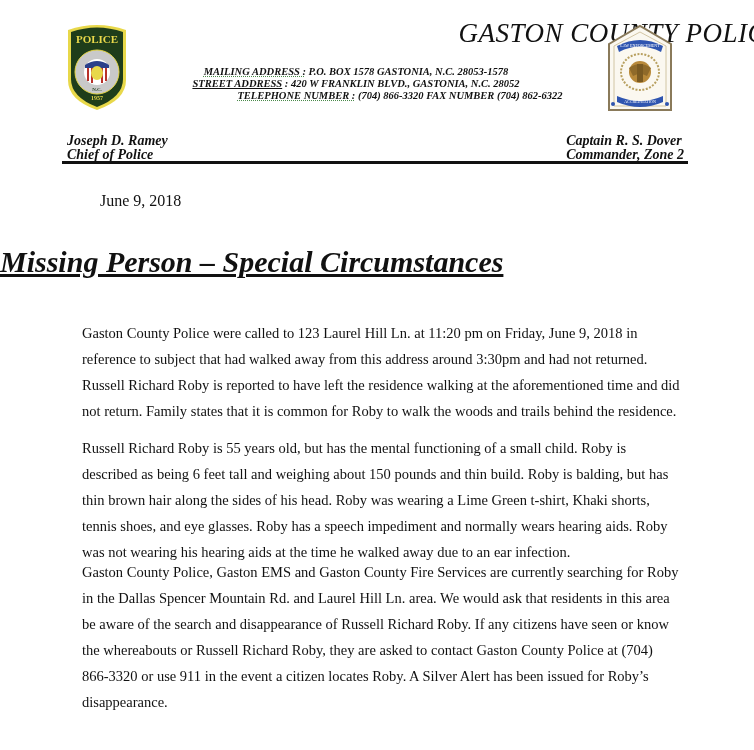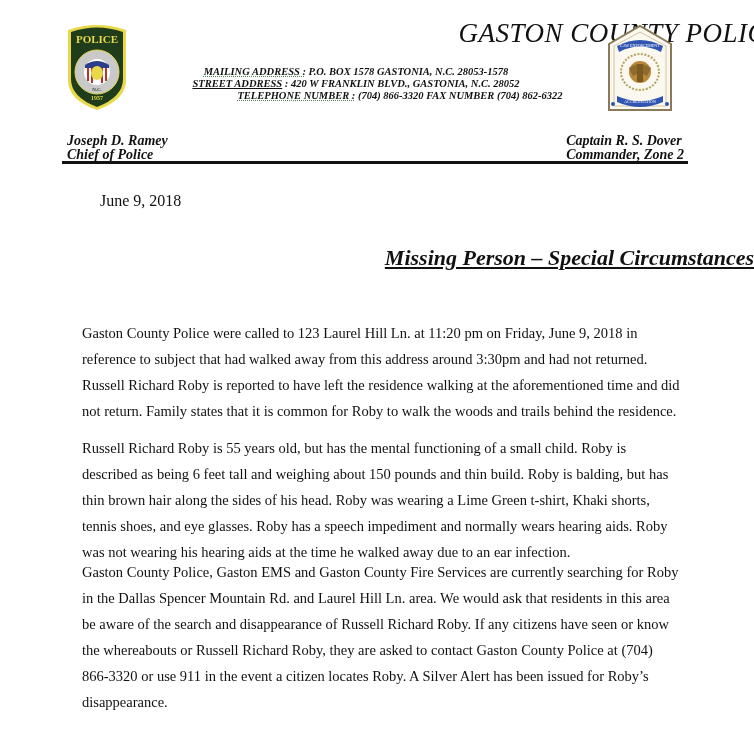--- a/index.html
+++ b/index.html
@@ -20,22 +20,22 @@
   .addr2 .lbl { text-decoration: underline solid #111; }
 
   .sig { position: absolute; font-style: italic; font-weight: bold; font-size: 14px; line-height: 14px; }
   .sig-left { left: 67px; top: 134px; }
   .sig-right { right: 70px; top: 134px; text-align: left; }
 
   .rule { position: absolute; left: 62px; width: 626px; top: 161px; height: 3px; background: #111; }
 
   .date { position: absolute; left: 100px; top: 192px; font-size: 16px; }
 
-  .doc-title { position: absolute; left: 0; width: 754px; top: 245px; text-align: right;
-               font-style: italic; font-weight: bold; font-size: 22px; text-decoration: underline; }
+  .doc-title { position: absolute; left: 0; width: 754px; top: 245px; text-align: left;
+               font-style: italic; font-weight: bold; font-size: 30px; text-decoration: underline; }
 
   .para { position: absolute; left: 82px; width: 600px; font-size: 14.5px; line-height: 26px; }
   .p1 { top: 320px; }
   .p2 { top: 435px; }
   .p3 { top: 559px; }
 </style>
 </head>
 <body>
 
 <svg class="badge-left" viewBox="0 0 66 90">

